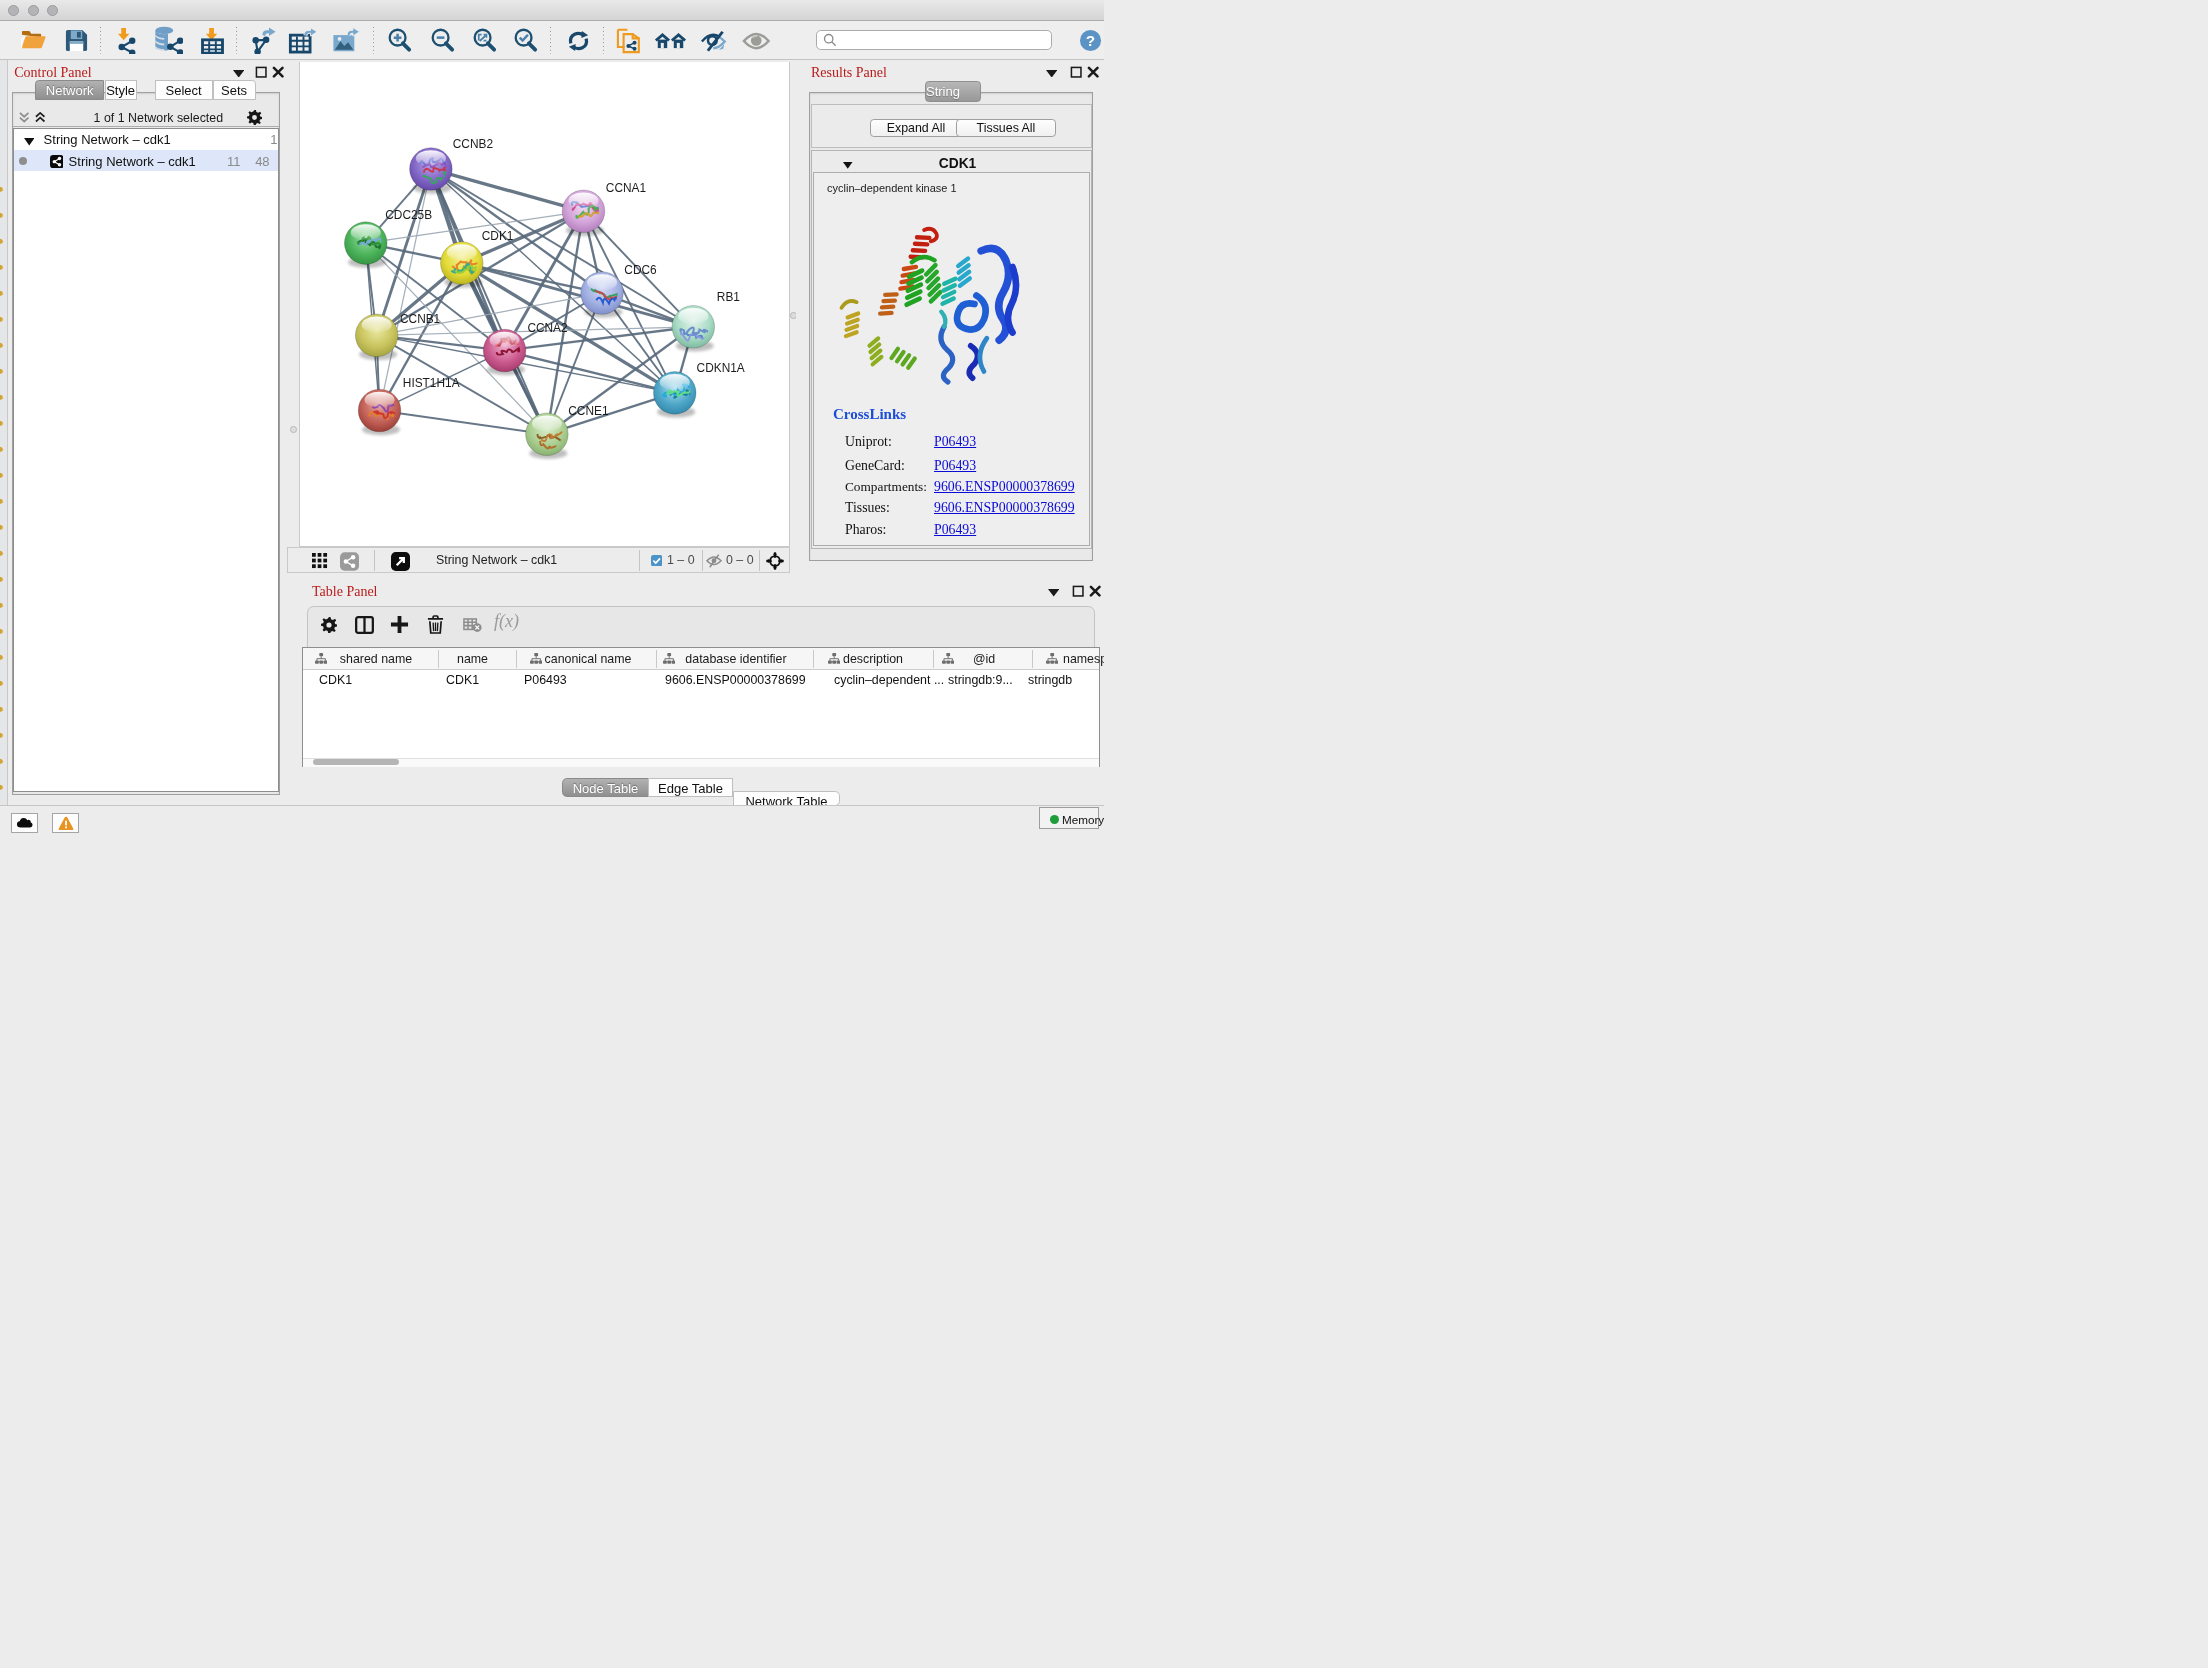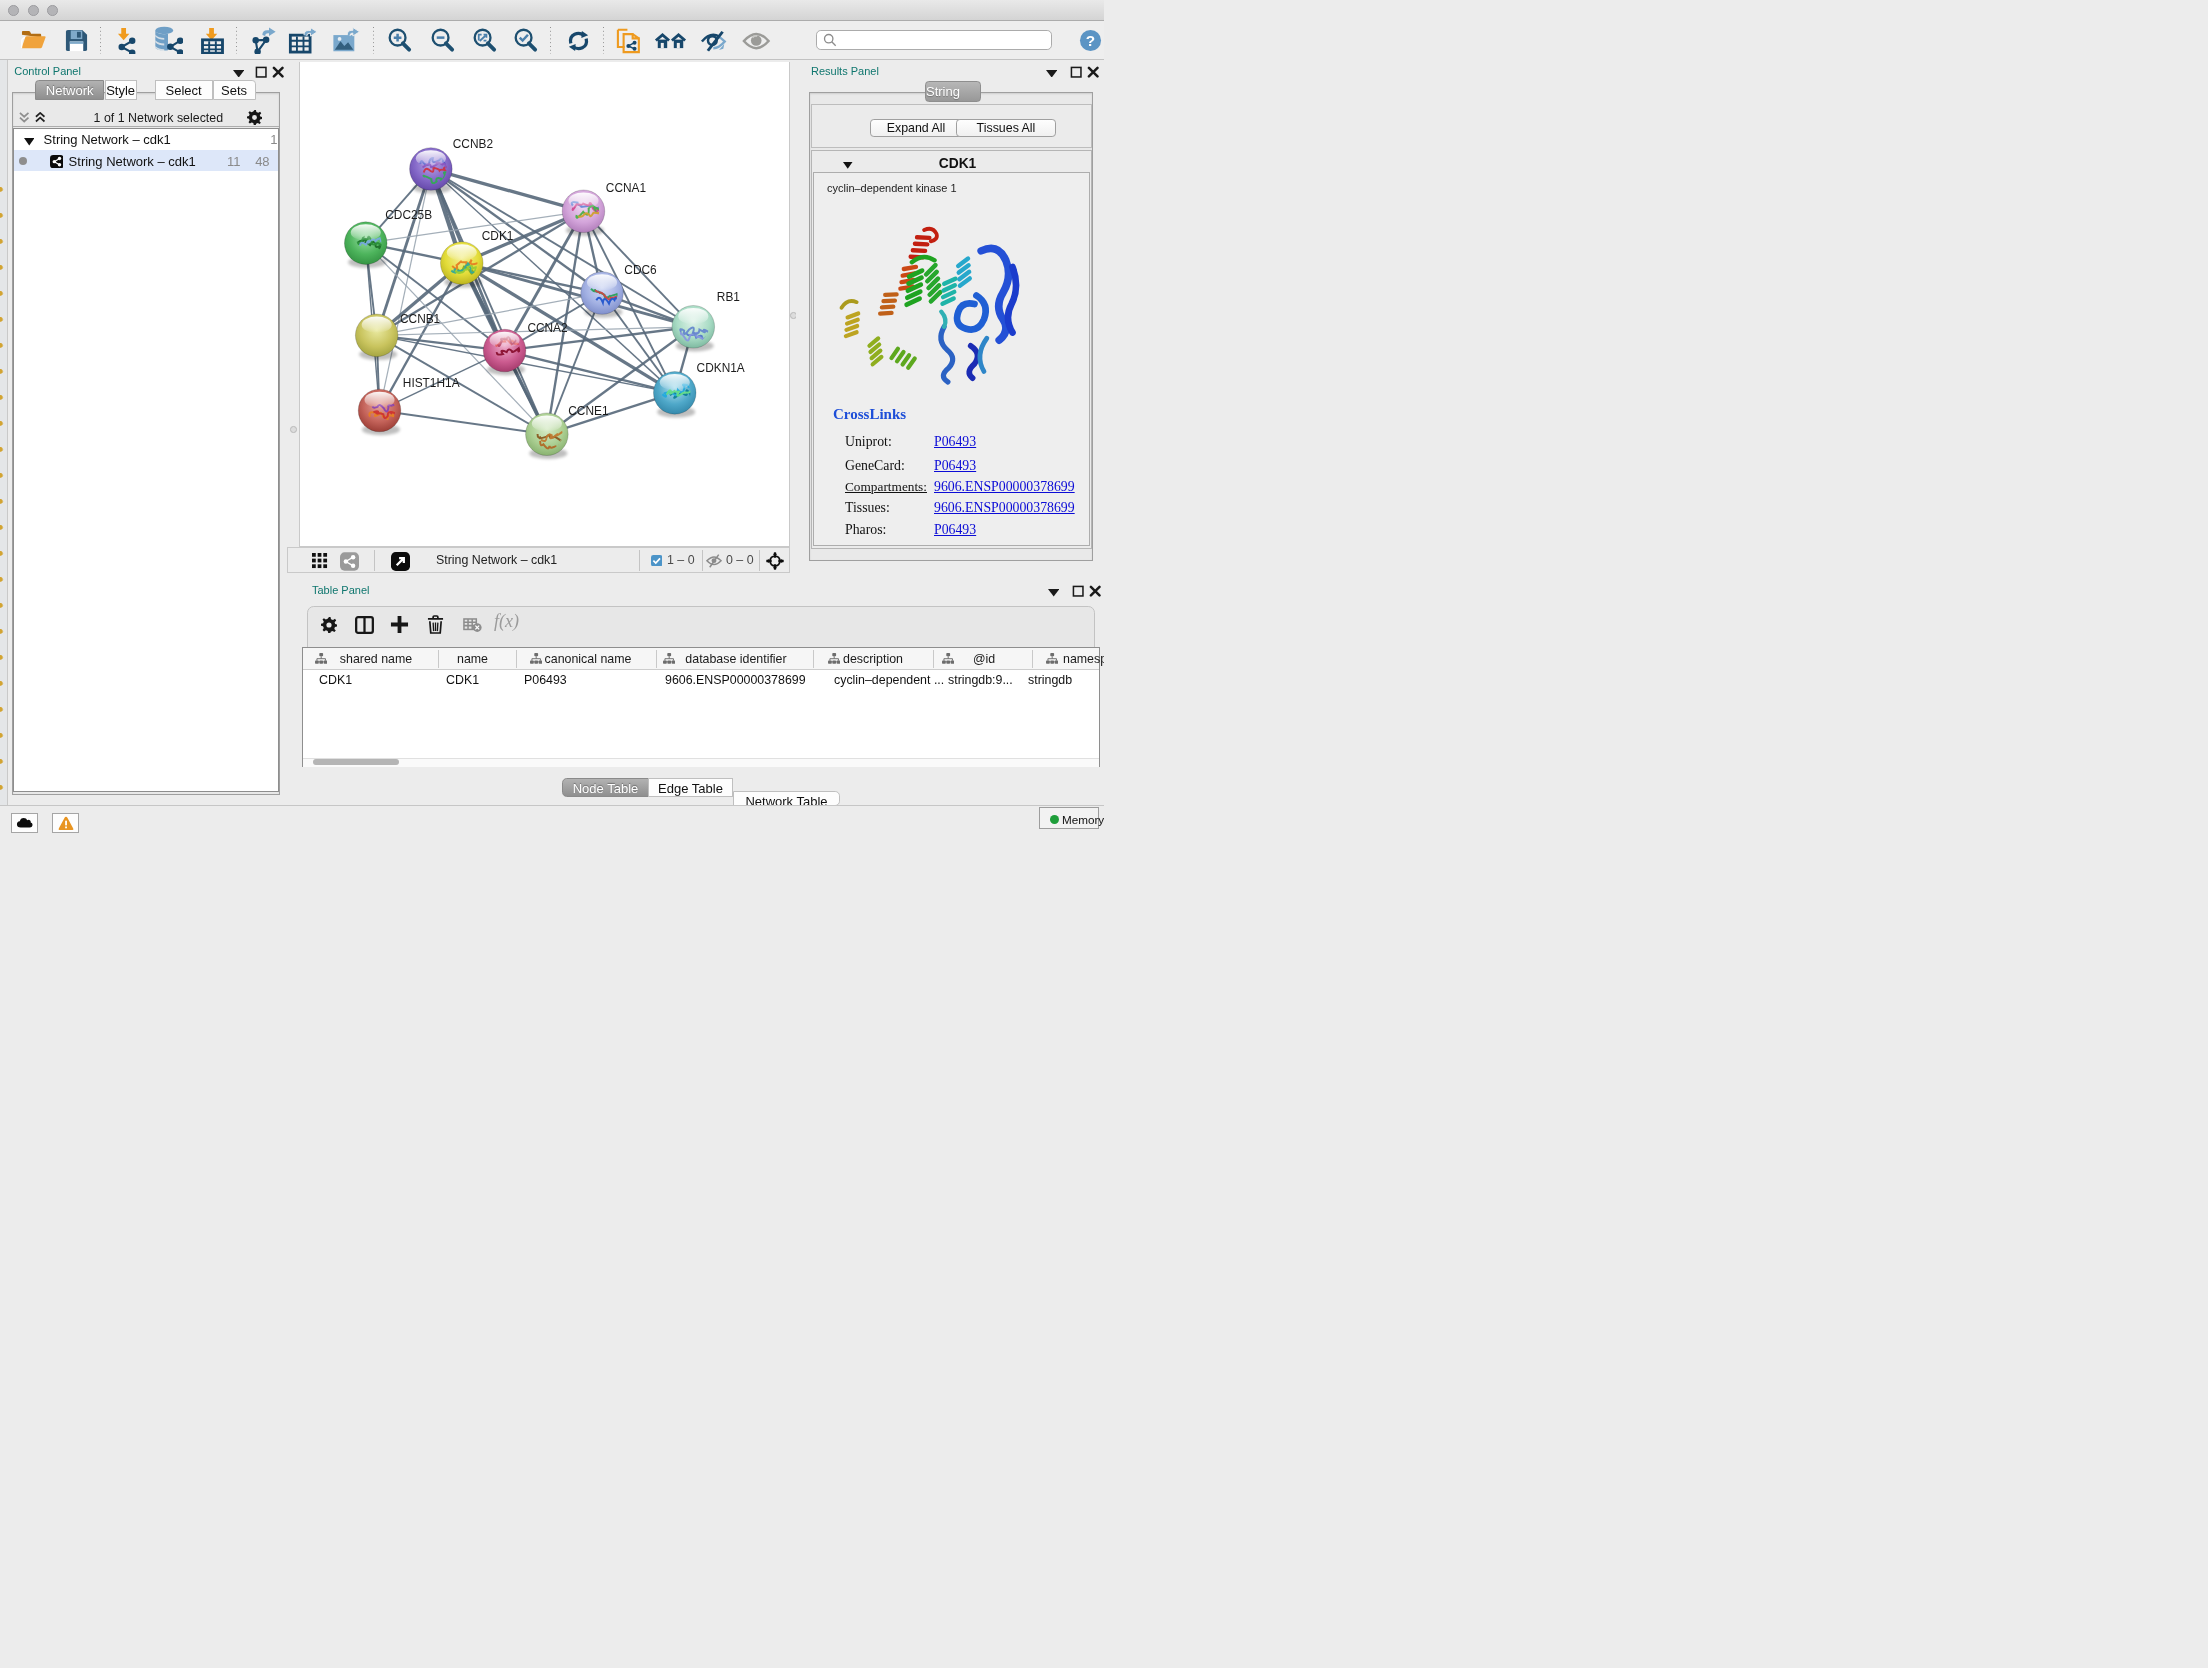--- a/index.html
+++ b/index.html
@@ -19,21 +19,21 @@
 #toolbar { left:0; top:21px; width:1104px; height:39px; background:#eeeeee; border-bottom:1px solid #c2c2c2; }
 .tbi { position:absolute; top:7.6px; }
 .tbsep { position:absolute; top:5.7px; width:1px; height:27.6px;
   background-image:linear-gradient(#8f8f8f 33%, rgba(0,0,0,0) 0%);
   background-size:1px 3.8px; }
 #searchbox { position:absolute; left:816px; top:8.6px; width:236px; height:20px; background:#fff;
   border:1px solid #ababab; border-radius:4.8px; }
 #searchbox svg { position:absolute; left:5.7px; top:2.9px; }
 
 
-.panelhead { font-size:11px; color:#0f766e; }
+.panelhead { font-size:14px; color:#b91c1c;font-family:Liberation Serif, serif; }
 .sunken { background:#e9e9e9; border:1px solid #9f9f9f; box-shadow:inset 0 1px 1.9px rgba(0,0,0,0.12); }
 .whitebox { background:#ffffff; border:1px solid #8e8e8e; }
 .tab { position:absolute; font-size:13px; text-align:center; border:1px solid #bfbfbf; background:#fdfdfd; color:#111; }
 .tabsel { background:linear-gradient(#b2b2b2,#8f8f8f); color:#fff; border-color:#8a8a8a;
   text-shadow:0 -1px 1px rgba(0,0,0,0.35); }
 
 
 #cp { left:7.6px; top:62px; width:278px; height:743px; background:#ececec; }
 
 
@@ -691,21 +691,21 @@
 <path d="M163 120 Q150 138 160 155" stroke="#2e86c8" stroke-width="5" stroke-linecap="round"></path>
 <path d="M115 92 Q122 100 118 108" stroke="#30b0b4" stroke-width="4.5" stroke-linecap="round"></path>
 </g>
   </svg>
 
   <div class="abs" style="left:37px;top:344px;font-family:'Liberation Serif',serif;font-size:15px;font-weight:bold;color:#1d4ed8;">CrossLinks</div>
   <div class="abs" style="left:49px;top:372px;font-family:'Liberation Serif',serif;font-size:13.8px;color:#111;">Uniprot:</div>
   <div class="abs" style="left:138px;top:372px;font-family:'Liberation Serif',serif;font-size:13.8px;"><a class="link" style="text-decoration:underline;">P06493</a></div>
   <div class="abs" style="left:49px;top:396px;font-family:'Liberation Serif',serif;font-size:13.8px;color:#111;">GeneCard:</div>
   <div class="abs" style="left:138px;top:396px;font-family:'Liberation Serif',serif;font-size:13.8px;"><a class="link" style="text-decoration:underline;">P06493</a></div>
-  <div class="abs" style="left:49px;top:417px;font-family:'Liberation Serif',serif;font-size:13.3px;color:#111;text-decoration:underline;">Compartments:</div>
+  <div class="abs" style="left:49px;top:417px;font-family:'Liberation Serif',serif;font-size:13.3px;color:#111;">Compartments:</div>
   <div class="abs" style="left:138px;top:417px;font-family:'Liberation Serif',serif;font-size:13.8px;"><a class="link" style="text-decoration:underline;">9606.ENSP00000378699</a></div>
   <div class="abs" style="left:49px;top:438px;font-family:'Liberation Serif',serif;font-size:13.8px;color:#111;">Tissues:</div>
   <div class="abs" style="left:138px;top:438px;font-family:'Liberation Serif',serif;font-size:13.8px;"><a class="link" style="text-decoration:underline;">9606.ENSP00000378699</a></div>
   <div class="abs" style="left:49px;top:460px;font-family:'Liberation Serif',serif;font-size:13.8px;color:#111;">Pharos:</div>
   <div class="abs" style="left:138px;top:460px;font-family:'Liberation Serif',serif;font-size:13.8px;"><a class="link" style="text-decoration:underline;">P06493</a></div>
 </div>
 <div id="tp" class="abs">
   <div class="abs panelhead" style="left:25px;top:10.5px;">Table Panel</div>
   <svg class="abs" style="left:761px;top:16px" width="11.4" height="7.6" viewBox="0 0 12 8">
       <path d="M0 0 L12 0 L6 8 Z" fill="#1a1a1a"></path>

